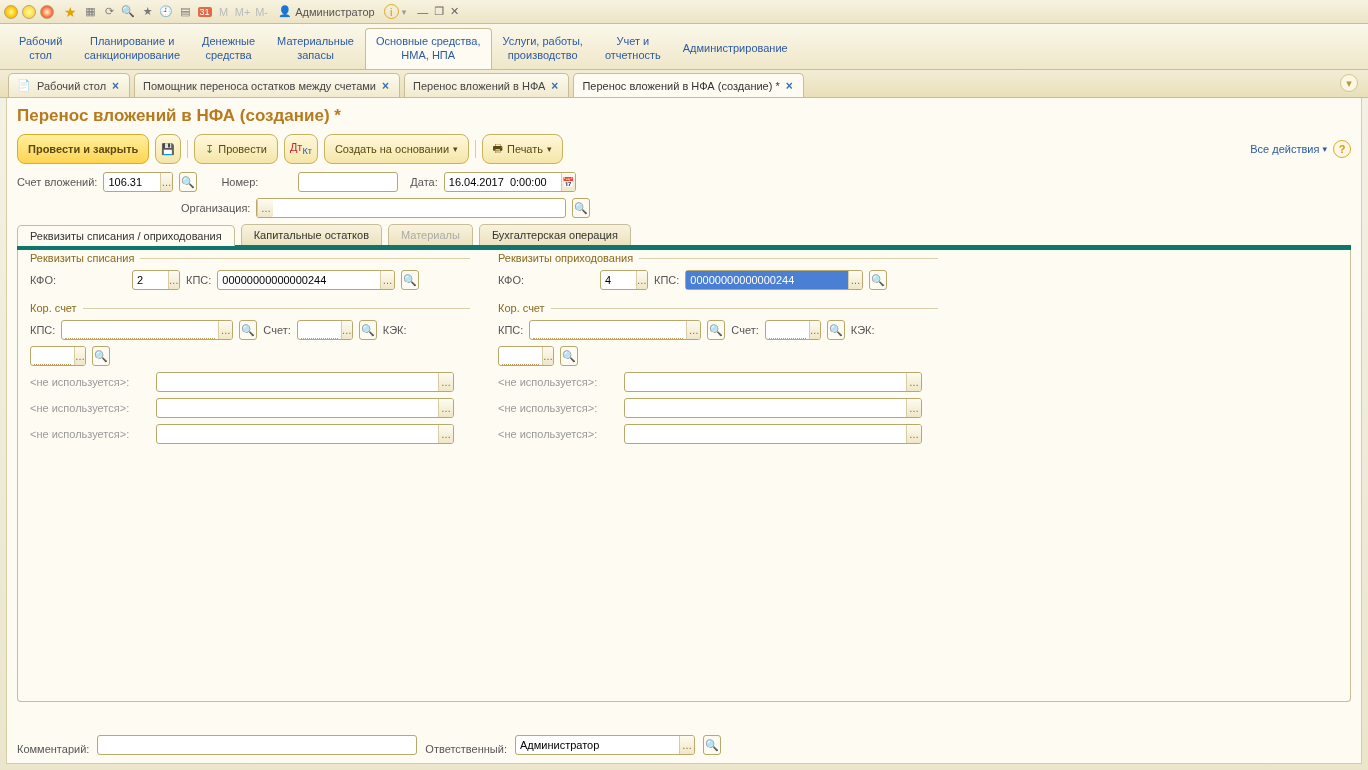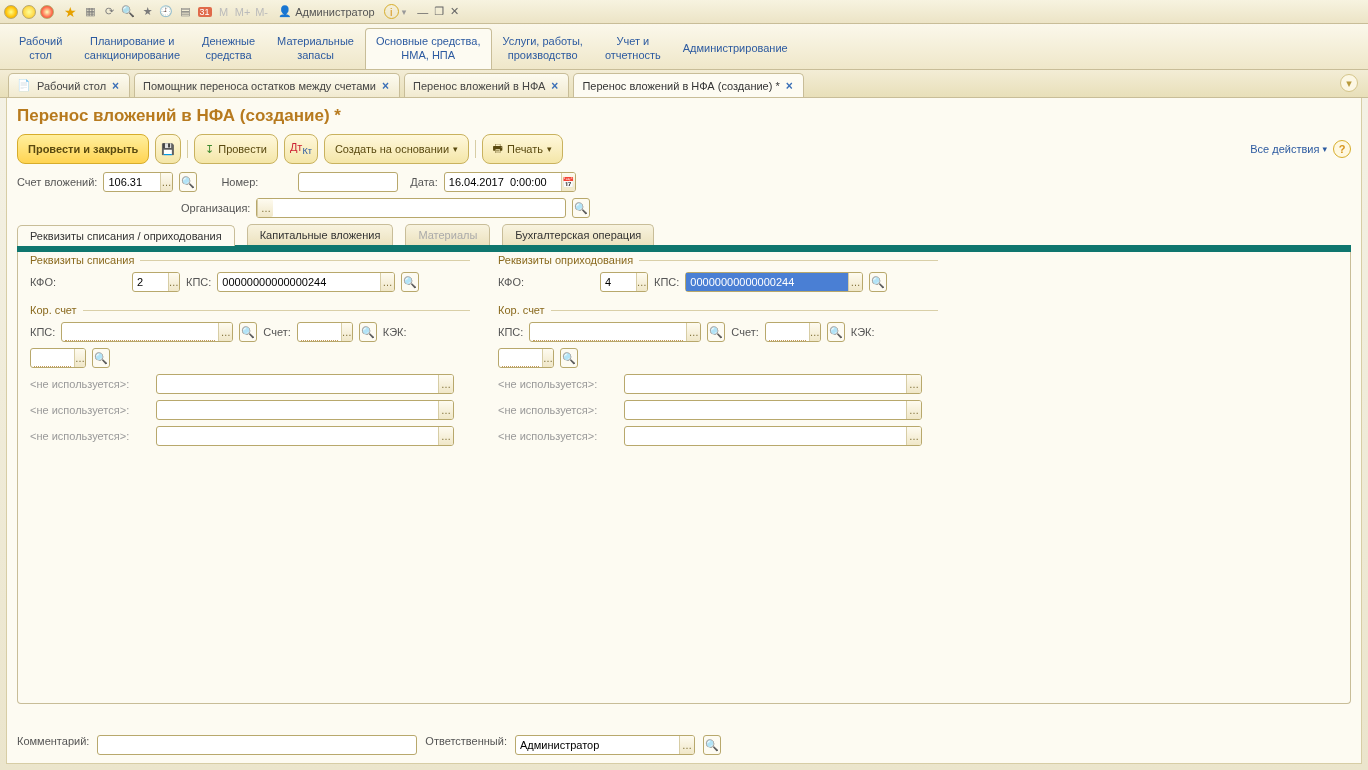--- a/index.html
+++ b/index.html
@@ -51,41 +51,41 @@
 .frow { display:flex; align-items:center; gap:6px; margin-bottom:6px; flex-wrap:wrap;}
 .lbl { color:#555; white-space:nowrap; }
 .inputwrap { display:flex; align-items:center; border:1px solid #b8a86c; background:#fff; border-radius:3px; height:20px; }
 .inputwrap input { border:none; background:transparent; font-size:11px; padding:2px 4px; outline:none; width:100%; height:100%;}
 .inputwrap input.dashed{ border-bottom:1px dotted #c49a5a; margin:0 3px 1px;}
 .inputwrap .ibtn { width:16px; height:18px; display:flex; align-items:center; justify-content:center; border-left:1px solid #d7cda5; color:#7a6a30; font-size:10px; cursor:pointer; background:linear-gradient(#fefbf0,#f0e7c8);}
 .inputwrap .ibtn:last-child{border-radius:0 2px 2px 0;}
 .mag{color:#4c7a2e;}
 
 
-.tabstrip { display:flex; border-bottom:7px solid #0f766e; gap:12px; margin-bottom:0;}
+.tabstrip { display:flex; border-bottom:5px solid #0f766e; gap:6px; margin-bottom:0;}
 .tabstrip .t { background:linear-gradient(#f8f3df,#ece2bf); border:1px solid #c8bd98; border-bottom:none; border-radius:5px 5px 0 0; padding:4px 12px; cursor:pointer; color:#333; font-size:11px;}
 .tabstrip .t.active { background:#fdfbf2; position:relative; top:1px;}
 .tabstrip .t.disabled{color:#aaa;}
 
 .tabbody { border:1px solid #c8bd98; border-top:none; border-radius:0 0 4px 4px; padding:10px 12px 12px; height:452px; background:#fdfbf2;}
 
 
 .grp { position:relative; margin-bottom:10px; padding:10px 6px 4px 0;}
 .grp .legend { position:absolute; top:-8px; left:0; color:#8a6a1e; font-size:11px; padding-right:6px; background:#fdfbf2;}
 .grp .legend::after{content:"";}
 .grp::before{content:"";position:absolute;top:0;left:0;right:0;height:1px;background:transparent;}
 .grp .line{position:absolute;top:-2px;left:0;right:0;height:1px;border-top:1px solid #d9cfa8;}
 .grp .legend{z-index:1;}
 
 
 .cols{display:flex;gap:28px;}
 .col{flex:0 0 440px;}
 
 
-.bottom{position:absolute;left:10px;right:10px;bottom:8px;display:flex;align-items:flex-start;gap:8px;}
+.bottom{position:absolute;left:10px;right:10px;bottom:8px;display:flex;align-items:flex-end;gap:8px;}
 </style>
 </head>
 <body>
 
 <div class="titlebar">
   <span class="wbtn red"></span>
   <span class="wbtn yellow"></span>
   <span class="wbtn redc"></span>
   <span class="star">★</span>
   <div class="tools">
@@ -223,21 +223,21 @@
     <span style="width:158px;"></span>
     <span class="lbl">Организация:</span>
     <span class="inputwrap" style="width:310px;">
       <span class="ibtn">…</span>
     </span>
     <span class="ibtn mag" style="border:1px solid #b8a86c;border-radius:3px;height:20px;width:18px;display:flex;align-items:center;justify-content:center;">🔍</span>
   </div>
 
   <div class="tabstrip">
     <div class="t active">Реквизиты списания / оприходования</div>
-    <div class="t">Капитальные вложения</div>
+    <div class="t">Капитальные остатков</div>
     <div class="t disabled">Материалы</div>
     <div class="t">Бухгалтерская операция</div>
   </div>
 
   <div class="tabbody">
     <div class="cols">
 
       <div class="col">
         <div class="grp">
           <div class="line"></div>

